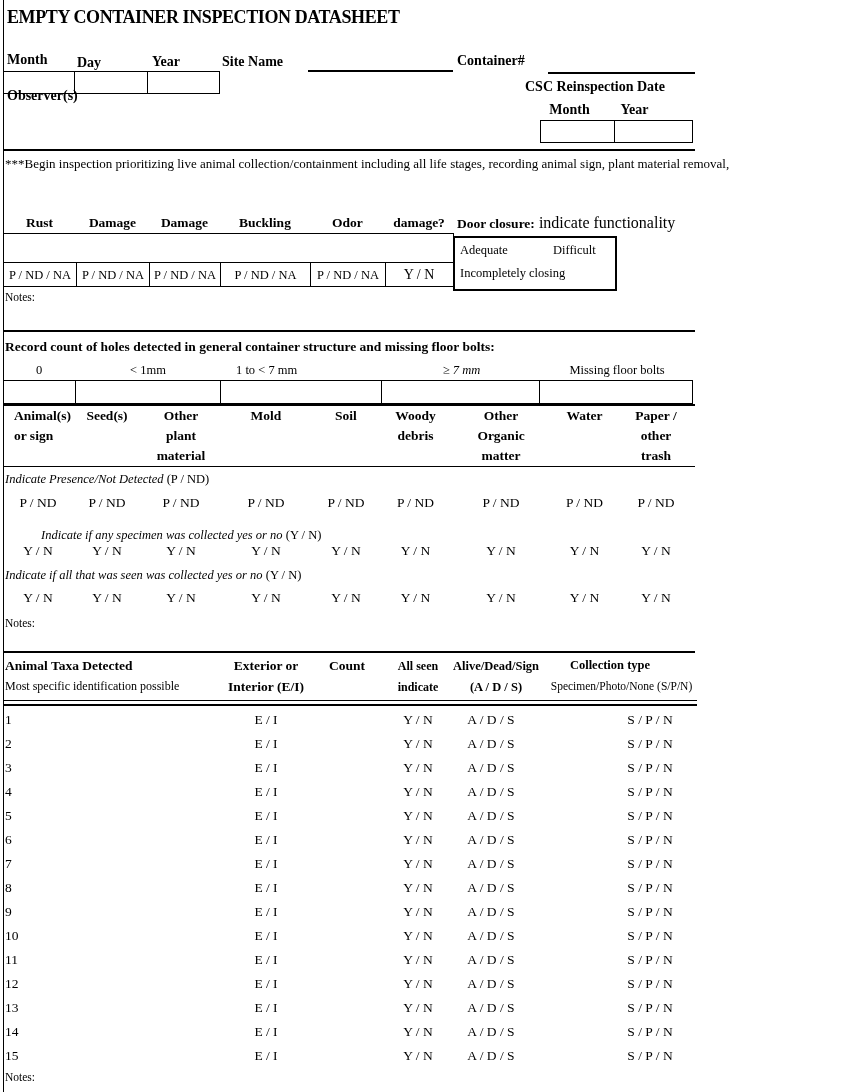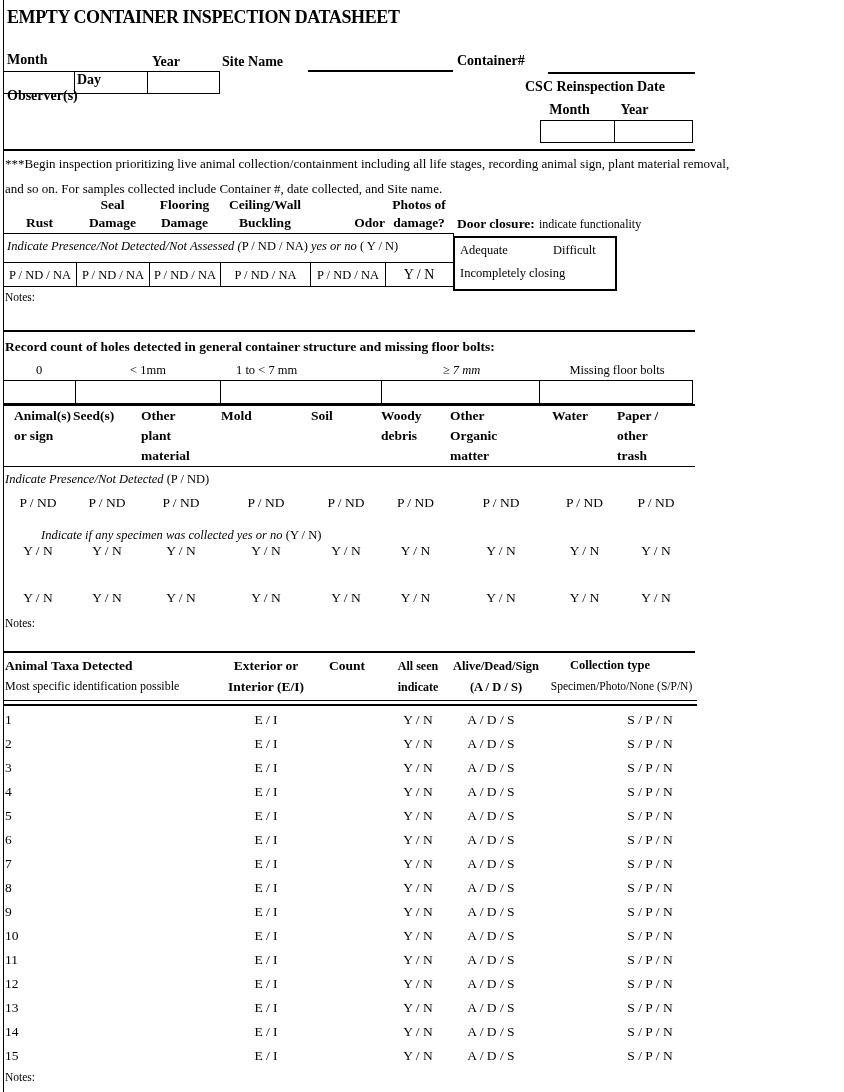--- a/index.html
+++ b/index.html
@@ -31,21 +31,21 @@
 
   .lbl{font-size:14px;font-weight:bold;}
   .body-txt{font-size:13px;}
 
   
   .dmg-row{position:absolute;left:3px;width:450px;display:flex;font-size:13.5px;font-weight:bold;line-height:18px;}
   .dmg-row>div:nth-child(1){width:73px;text-align:center;}
   .dmg-row>div:nth-child(2){width:73px;text-align:center;}
   .dmg-row>div:nth-child(3){width:71px;text-align:center;}
   .dmg-row>div:nth-child(4){width:90px;text-align:center;}
-  .dmg-row>div:nth-child(5){width:75px;text-align:right;}
+  .dmg-row>div:nth-child(5){width:75px;text-align:center;}
   .dmg-row>div:nth-child(6){width:68px;text-align:center;}
 
   
   #instr-box{left:3px;top:233px;width:451px;height:54px;border:1px solid #000;box-sizing:border-box;}
   #instr-line{position:absolute;left:3px;top:5px;width:445px;font-size:12.5px;white-space:nowrap;}
   #pnda-row{position:absolute;left:0;top:28px;width:449px;height:25px;display:flex;border-top:1px solid #000;box-sizing:border-box;}
   #pnda-row [data-repeat]{display:contents;}
   .pnda-cell{height:100%;box-sizing:border-box;border-right:1px solid #000;font-size:12.5px;text-align:center;line-height:24px;white-space:nowrap;}
   #pnda-row [data-repeat]>.pnda-cell:nth-child(1){width:73px;}
   #pnda-row [data-repeat]>.pnda-cell:nth-child(2){width:73px;}
@@ -63,21 +63,21 @@
   #holes-boxes>div:nth-child(1){width:72px;}
   #holes-boxes>div:nth-child(2){width:146px;}
   #holes-boxes>div:nth-child(3){width:161px;}
   #holes-boxes>div:nth-child(4){width:159px;}
   #holes-boxes>div:nth-child(5){width:152px;border-right:none;}
   .holes-lbl{position:absolute;top:363px;font-size:12.5px;text-align:center;}
 
   
   .cgrid{position:absolute;left:3px;width:692px;display:flex;}
   .cgrid [data-repeat]{display:contents;}
-  .ccol{}
+  .ccol{text-align:center;}
   .cgrid [data-repeat]>.ccol:nth-child(1){width:70px;text-align:left;padding-left:11px;box-sizing:border-box;}
   .cgrid [data-repeat]>.ccol:nth-child(2){width:68px;}
   .cgrid [data-repeat]>.ccol:nth-child(3){width:80px;}
   .cgrid [data-repeat]>.ccol:nth-child(4){width:90px;}
   .cgrid [data-repeat]>.ccol:nth-child(5){width:70px;}
   .cgrid [data-repeat]>.ccol:nth-child(6){width:69px;}
   .cgrid [data-repeat]>.ccol:nth-child(7){width:102px;}
   .cgrid [data-repeat]>.ccol:nth-child(8){width:65px;}
   .cgrid [data-repeat]>.ccol:nth-child(9){width:78px;}
   #contents-head{top:406px;font-size:13.5px;font-weight:bold;line-height:20px;}
@@ -102,21 +102,21 @@
 </head>
 <body>
 
 <div id="page">
 
   <div class="vline" style="left:3px;top:0;height:1092px;"></div>
 
   <div class="abs" id="title">EMPTY CONTAINER INSPECTION DATASHEET</div>
 
   <div class="abs lbl" style="left:7px;top:52px;">Month</div>
-  <div class="abs lbl" style="left:77px;top:72px;text-align:center;">Day</div>
+  <div class="abs lbl" style="left:77px;top:55px;text-align:center;">Day</div>
   <div class="abs lbl" style="left:152px;top:54px;">Year</div>
   <div class="abs lbl" style="left:222px;top:54px;">Site Name</div>
   <div class="ul" style="left:308px;top:70px;width:145px;"></div>
   <div class="abs lbl" style="left:457px;top:53px;">Container#</div>
   <div class="ul" style="left:548px;top:72px;width:147px;"></div>
 
   <div class="abs" id="dateboxes">
     <div></div>
     <div></div>
     <div></div>
@@ -129,57 +129,40 @@
     <div></div>
     <div></div>
   </div>
 
   <div class="abs lbl" style="left:7px;top:88px;">Observer(s)</div>
   <div class="abs" style="left:10px;top:118px;width:520px;height:28px;"></div>
 
   <div class="hline" style="left:3px;top:149px;width:692px;height:2px;"></div>
 
   <div class="abs body-txt" style="left:5px;top:156px;white-space:nowrap;">***Begin inspection prioritizing live animal collection/containment including all life stages, recording animal sign, plant material removal,</div>
-  <div class="abs body-txt" style="left:5px;top:181px;white-space:nowrap;">and so on. For samples collected include Container #, date collected, and Site name.</div>
-
-  <div class="dmg-row" style="top:196px;" data-repeat="damage.columns">
-    <div></div>
-
-    <div>Seal</div>
-
-    <div>Flooring</div>
-
-    <div>Ceiling/Wall</div>
-
-    <div></div>
-
-    <div>Photos of</div>
-  </div>
+
   <div class="dmg-row" style="top:214px;" data-repeat="damage.columns">
     <div>Rust</div>
 
     <div>Damage</div>
 
     <div>Damage</div>
 
     <div>Buckling</div>
 
     <div>Odor</div>
 
     <div>damage?</div>
   </div>
   <div class="abs" style="left:457px;top:214px;white-space:nowrap;">
     <span class="b" style="font-size:13.5px;">Door closure:</span>
-    <span style="font-size:12px;">indicate functionality</span>
+    <span style="font-size:16px;">indicate functionality</span>
   </div>
 
   <div class="abs" id="instr-box">
-    <div id="instr-line">
-      <span class="i">Indicate Presence/Not Detected/Not Assessed (</span><span>P / ND  / NA)</span><span class="i"> yes or no </span><span>( Y / N)</span>
-    </div>
     <div id="pnda-row">
       <div data-repeat="damage.cells">
         <div class="pnda-cell">P / ND / NA</div>
       
         <div class="pnda-cell">P / ND / NA</div>
       
         <div class="pnda-cell">P / ND / NA</div>
       
         <div class="pnda-cell">P / ND / NA</div>
       
@@ -317,20 +300,23 @@
       <div class="ccol">Y / N</div>
     
       <div class="ccol">Y / N</div>
     
       <div class="ccol">Y / N</div>
     
       <div class="ccol">Y / N</div>
     </div>
   </div>
 
+  <div class="ind-line" style="top:568px;">
+    <span class="i">Indicate if all that was seen was collected yes or no</span><span> (Y / N)</span>
+  </div>
   <div class="cgrid val-row" style="top:590px;">
     <div data-repeat="contents.columns">
       <div class="ccol">Y / N</div>
     
       <div class="ccol">Y / N</div>
     
       <div class="ccol">Y / N</div>
     
       <div class="ccol">Y / N</div>
     

